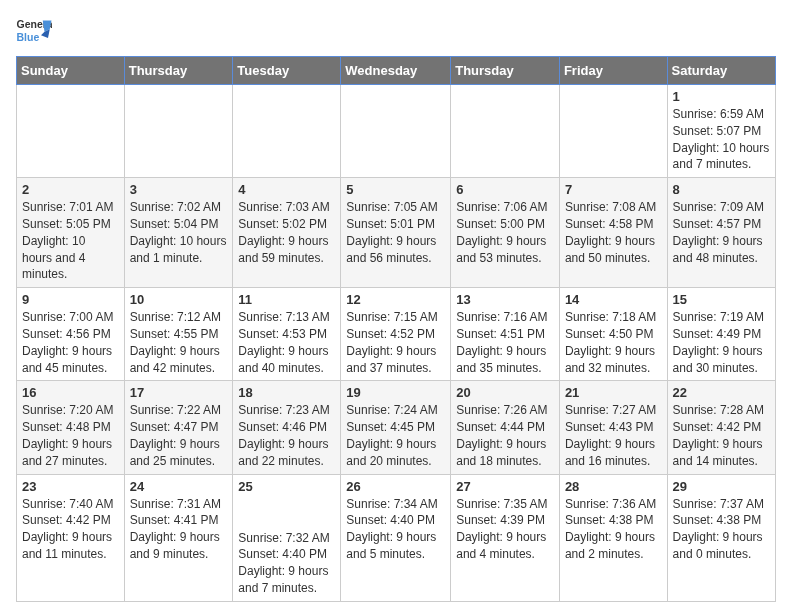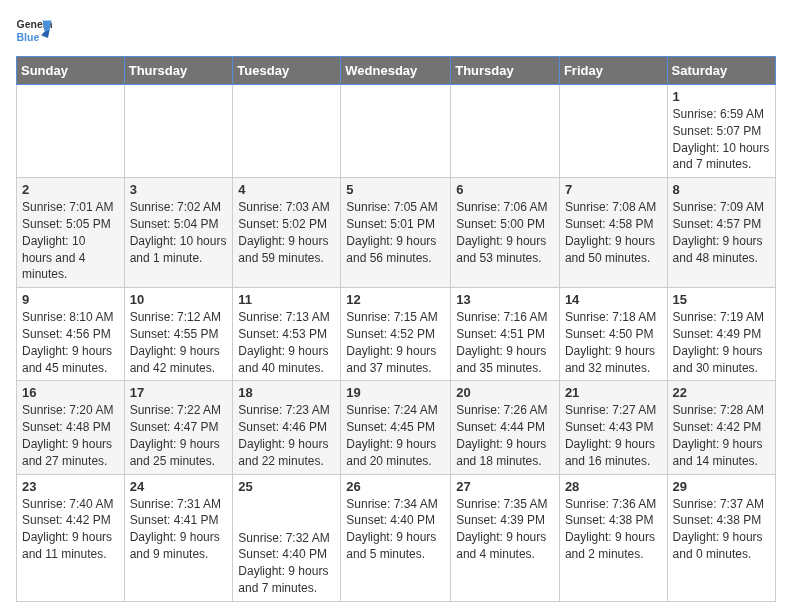--- a/index.html
+++ b/index.html
@@ -175,21 +175,21 @@
         <td>
           <span class="day-number">8</span>
           <div class="day-info" style="white-space: pre-line;">Sunrise: 7:09 AM
 Sunset: 4:57 PM
 Daylight: 9 hours and 48 minutes.</div>
         </td>
       </tr>
       <tr class="row-odd">
         <td>
           <span class="day-number">9</span>
-          <div class="day-info" style="white-space: pre-line;">Sunrise: 8:10 AM
+          <div class="day-info" style="white-space: pre-line;">Sunrise: 7:00 AM
 Sunset: 4:56 PM
 Daylight: 9 hours and 45 minutes.</div>
         </td>
         <td>
           <span class="day-number">10</span>
           <div class="day-info" style="white-space: pre-line;">Sunrise: 7:12 AM
 Sunset: 4:55 PM
 Daylight: 9 hours and 42 minutes.</div>
         </td>
         <td>

